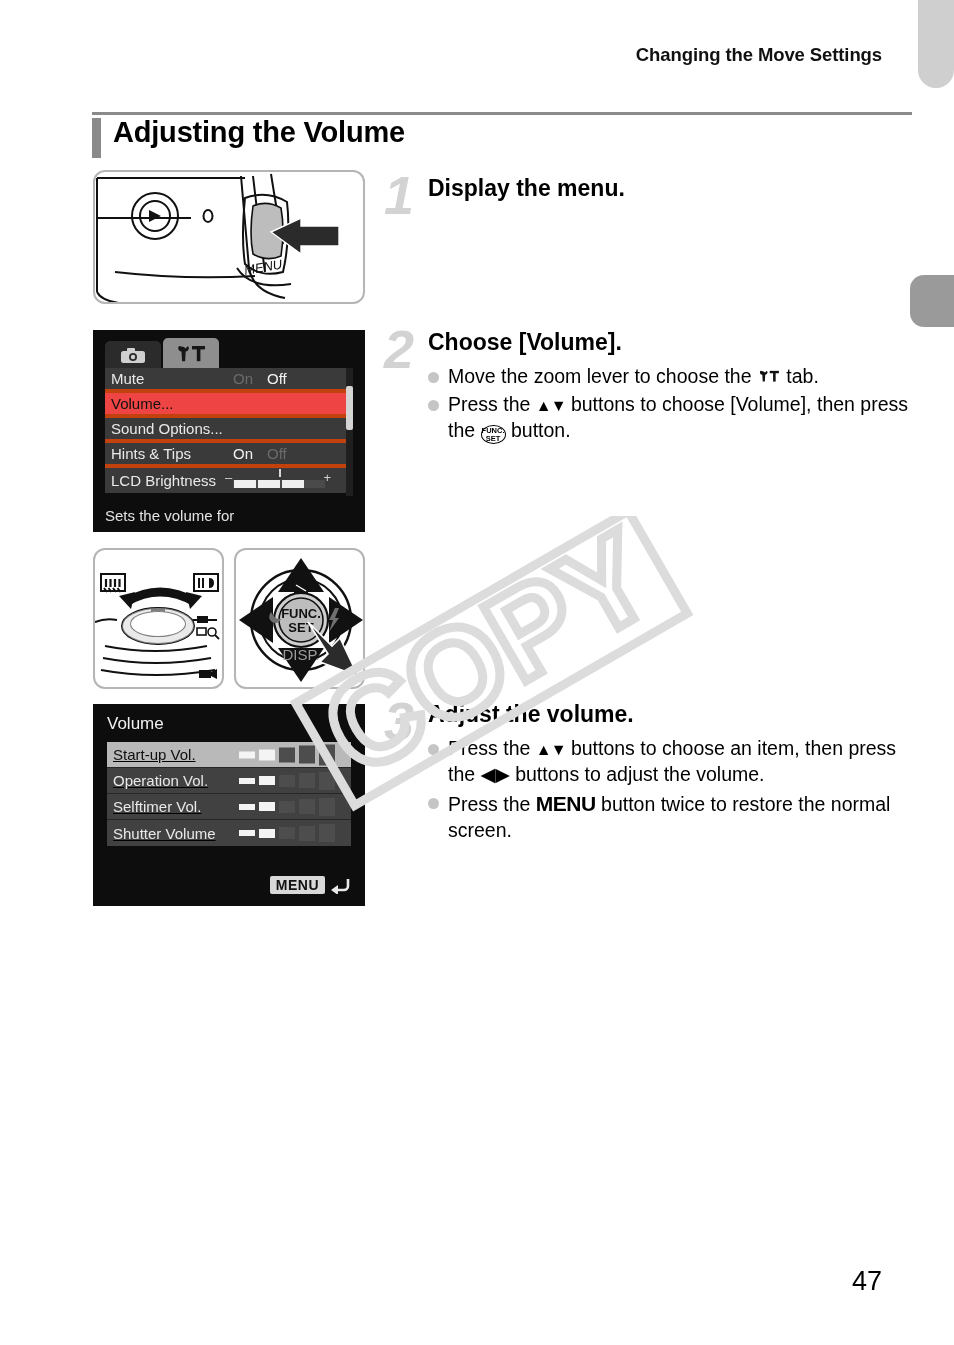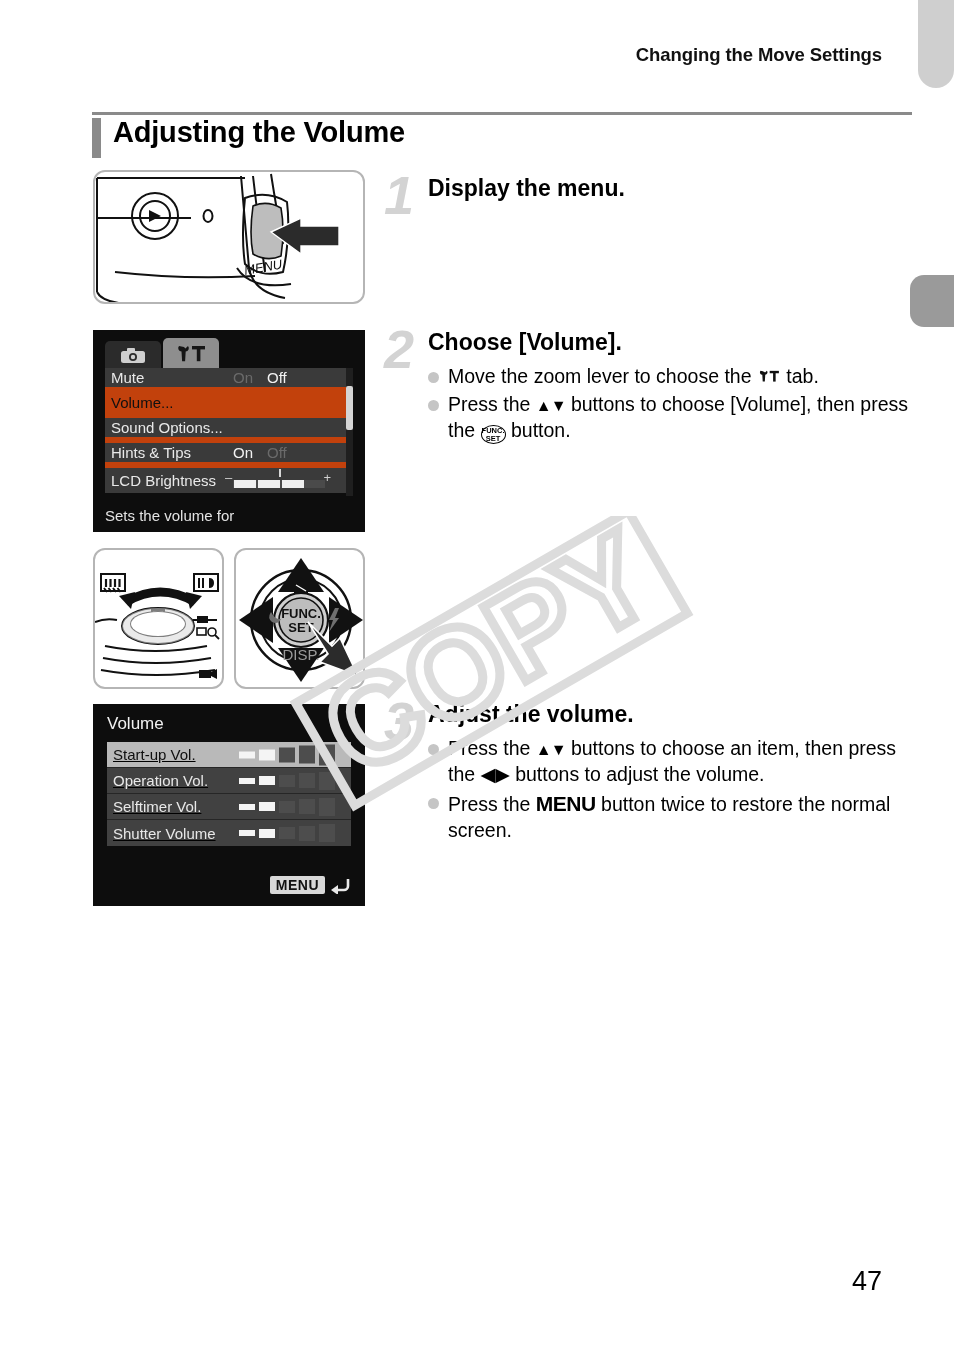--- a/index.html
+++ b/index.html
@@ -133,28 +133,28 @@
   .cam-menu-list {
     position: absolute;
     left: 12px; top: 38px;
     width: 244px;
   }
   .cam-row {
     position: relative;
     height: 25px;
     display: flex;
     align-items: center;
-    border-bottom: 6px solid #c2410c;
+    border-bottom: 4px solid #c2410c;
     background: #3a3a3a;
     color: #e9e9e9;
     font-size: 15px;
     padding: 0 6px;
     box-sizing: border-box;
   }
-  .cam-row.sel { background: #c2410c; color: #101010; align-items: center; }
+  .cam-row.sel { background: #ef4444; color: #101010; align-items: center; }
   .cam-row .label { flex: 0 0 auto; }
   .cam-row .value {
     position: absolute;
     left: 128px;
     display: flex; gap: 14px; align-items: center;
   }
   .val-on, .val-off { font-size: 15px; }
   .dim { color: #6a6a6a; }
   .bright { color: #f2f2f2; }
 

